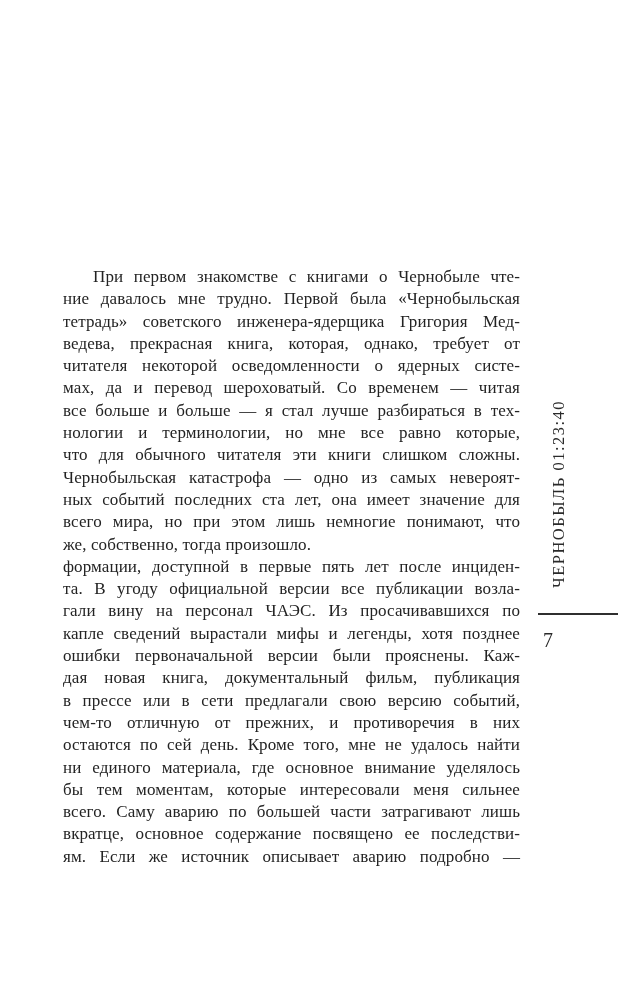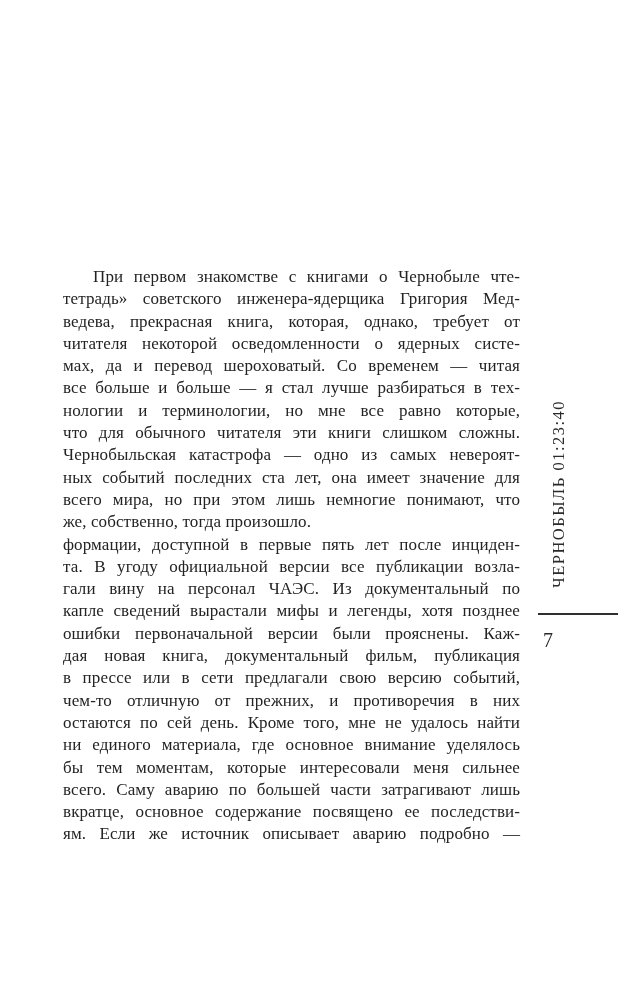--- a/index.html
+++ b/index.html
@@ -59,34 +59,35 @@
     font-size: 20px;
     color: #2a2a2a;
   }
 </style>
 </head>
 <body>
 
 <div class="page">
   <div class="body-text" id="body-text">
       <div class="line indent">При первом знакомстве с книгами о Чернобыле чте-</div>
+      <div class="line">ние давалось мне трудно. Первой была «Чернобыльская</div>
       <div class="line">тетрадь» советского инженера-ядерщика Григория Мед-</div>
       <div class="line">ведева, прекрасная книга, которая, однако, требует от</div>
       <div class="line">читателя некоторой осведомленности о ядерных систе-</div>
       <div class="line">мах, да и перевод шероховатый. Со временем — читая</div>
       <div class="line">все больше и больше — я стал лучше разбираться в тех-</div>
       <div class="line">нологии и терминологии, но мне все равно которые,</div>
       <div class="line">что для обычного читателя эти книги слишком сложны.</div>
       <div class="line">Чернобыльская катастрофа — одно из самых невероят-</div>
       <div class="line">ных событий последних ста лет, она имеет значение для</div>
       <div class="line">всего мира, но при этом лишь немногие понимают, что</div>
       <div class="line para-end">же, собственно, тогда произошло.</div>
       <div class="line">формации, доступной в первые пять лет после инциден-</div>
       <div class="line">та. В угоду официальной версии все публикации возла-</div>
-      <div class="line">гали вину на персонал ЧАЭС. Из документальный по</div>
+      <div class="line">гали вину на персонал ЧАЭС. Из просачивавшихся по</div>
       <div class="line">капле сведений вырастали мифы и легенды, хотя позднее</div>
       <div class="line">ошибки первоначальной версии были прояснены. Каж-</div>
       <div class="line">дая новая книга, документальный фильм, публикация</div>
       <div class="line">в прессе или в сети предлагали свою версию событий,</div>
       <div class="line">чем-то отличную от прежних, и противоречия в них</div>
       <div class="line">остаются по сей день. Кроме того, мне не удалось найти</div>
       <div class="line">ни единого материала, где основное внимание уделялось</div>
       <div class="line">бы тем моментам, которые интересовали меня сильнее</div>
       <div class="line">всего. Саму аварию по большей части затрагивают лишь</div>
       <div class="line">вкратце, основное содержание посвящено ее последстви-</div>

